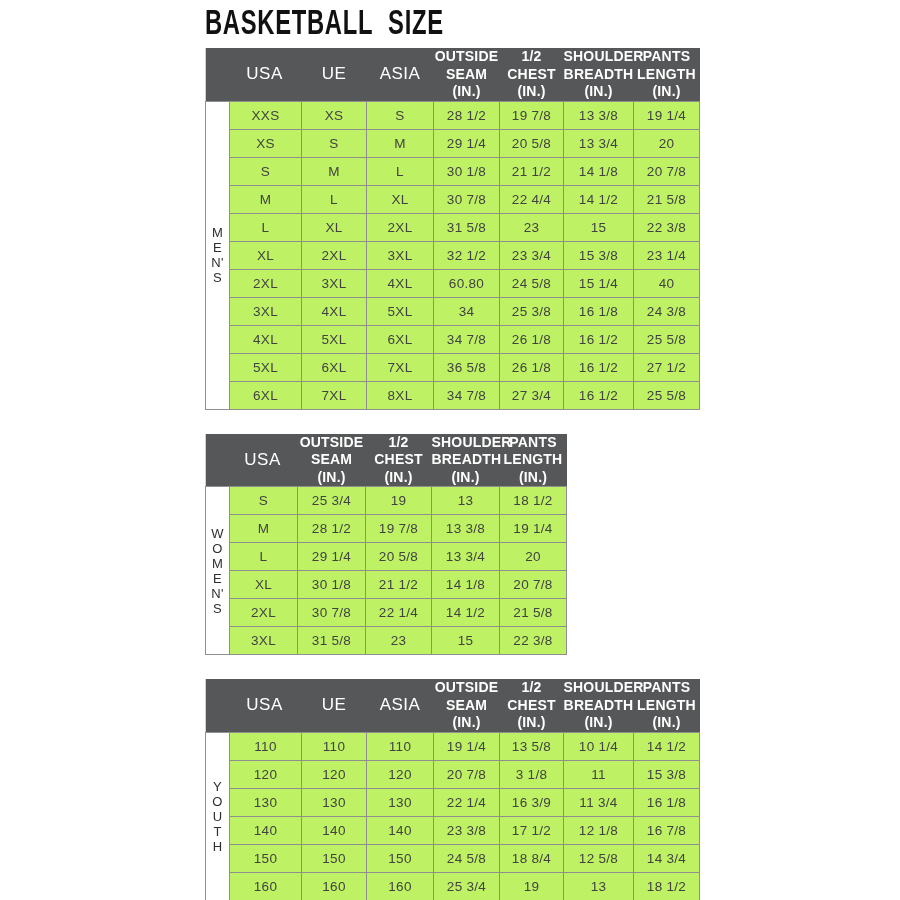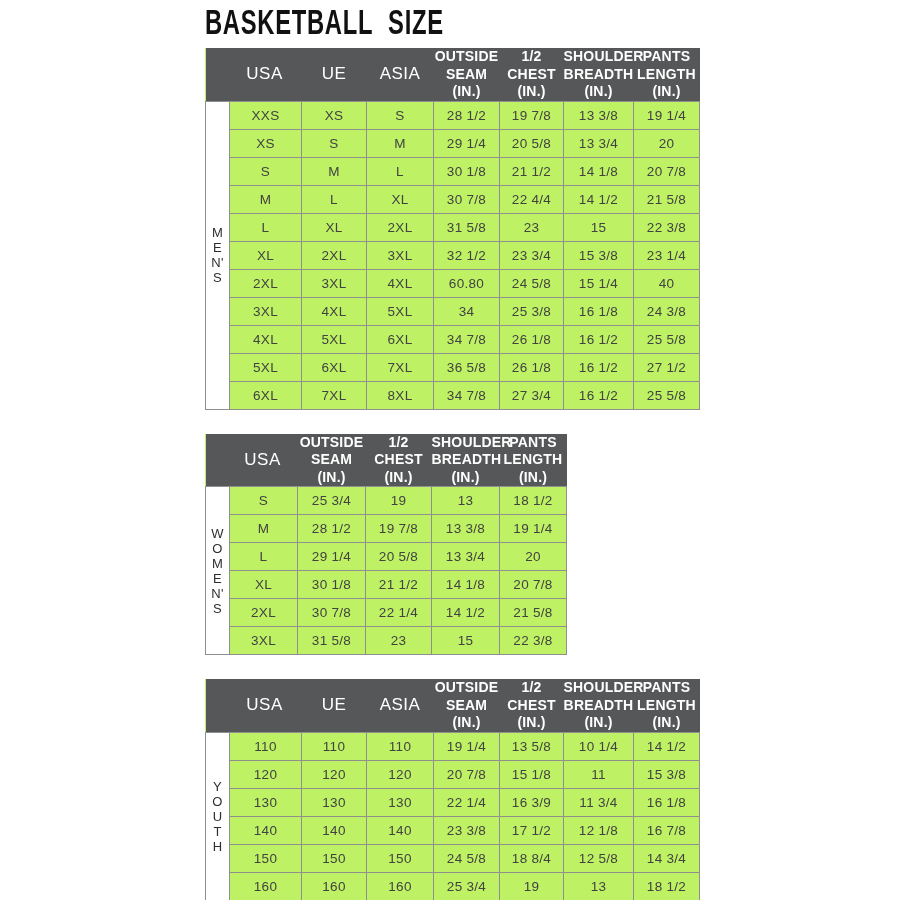--- a/index.html
+++ b/index.html
@@ -369,21 +369,21 @@
             <td>19 1/4</td>
             <td>13 5/8</td>
             <td>10 1/4</td>
             <td>14 1/2</td>
           </tr>
           <tr>
             <td>120</td>
             <td>120</td>
             <td>120</td>
             <td>20 7/8</td>
-            <td>15 1/8</td>
+            <td>3 1/8</td>
             <td>11</td>
             <td>15 3/8</td>
           </tr>
           <tr>
             <td>130</td>
             <td>130</td>
             <td>130</td>
             <td>22 1/4</td>
             <td>16 3/9</td>
             <td>11 3/4</td>

